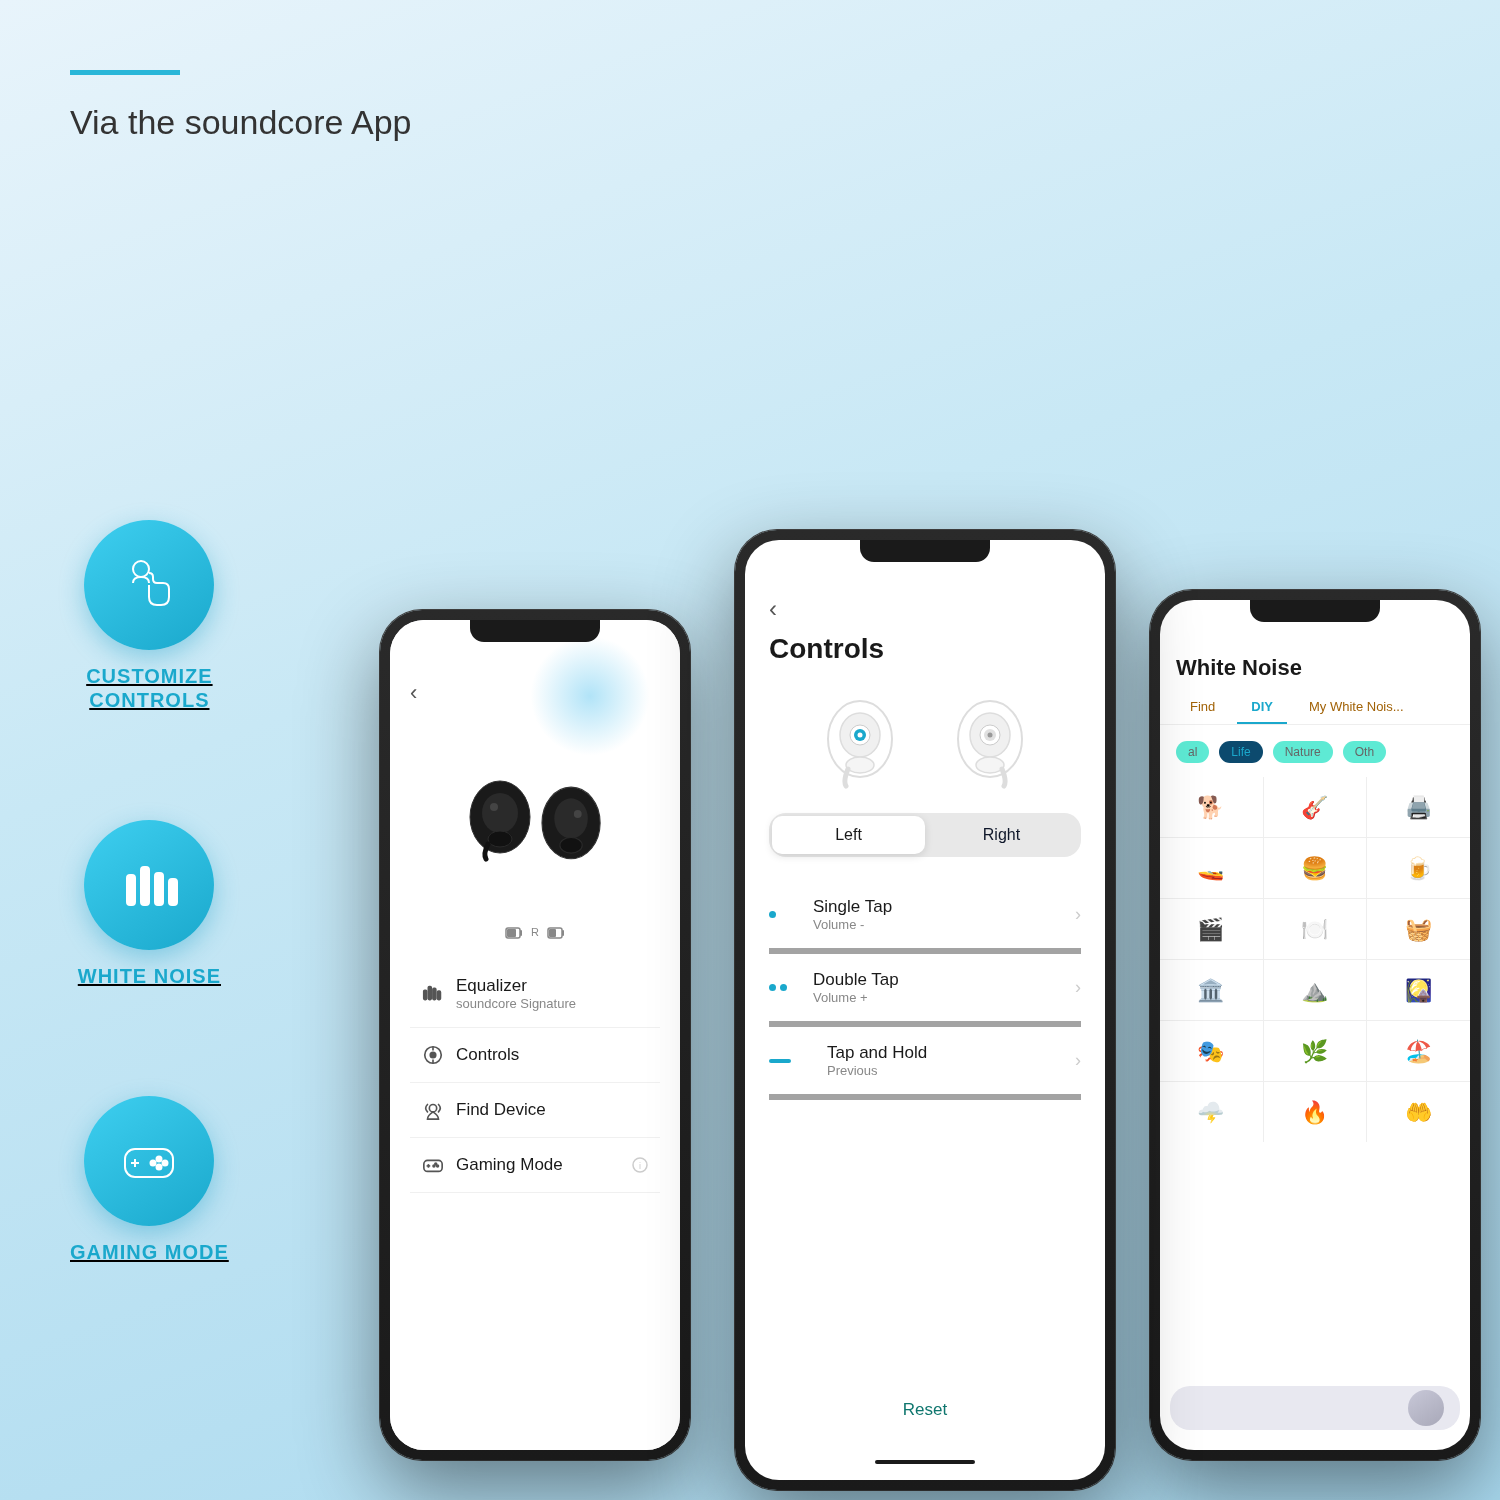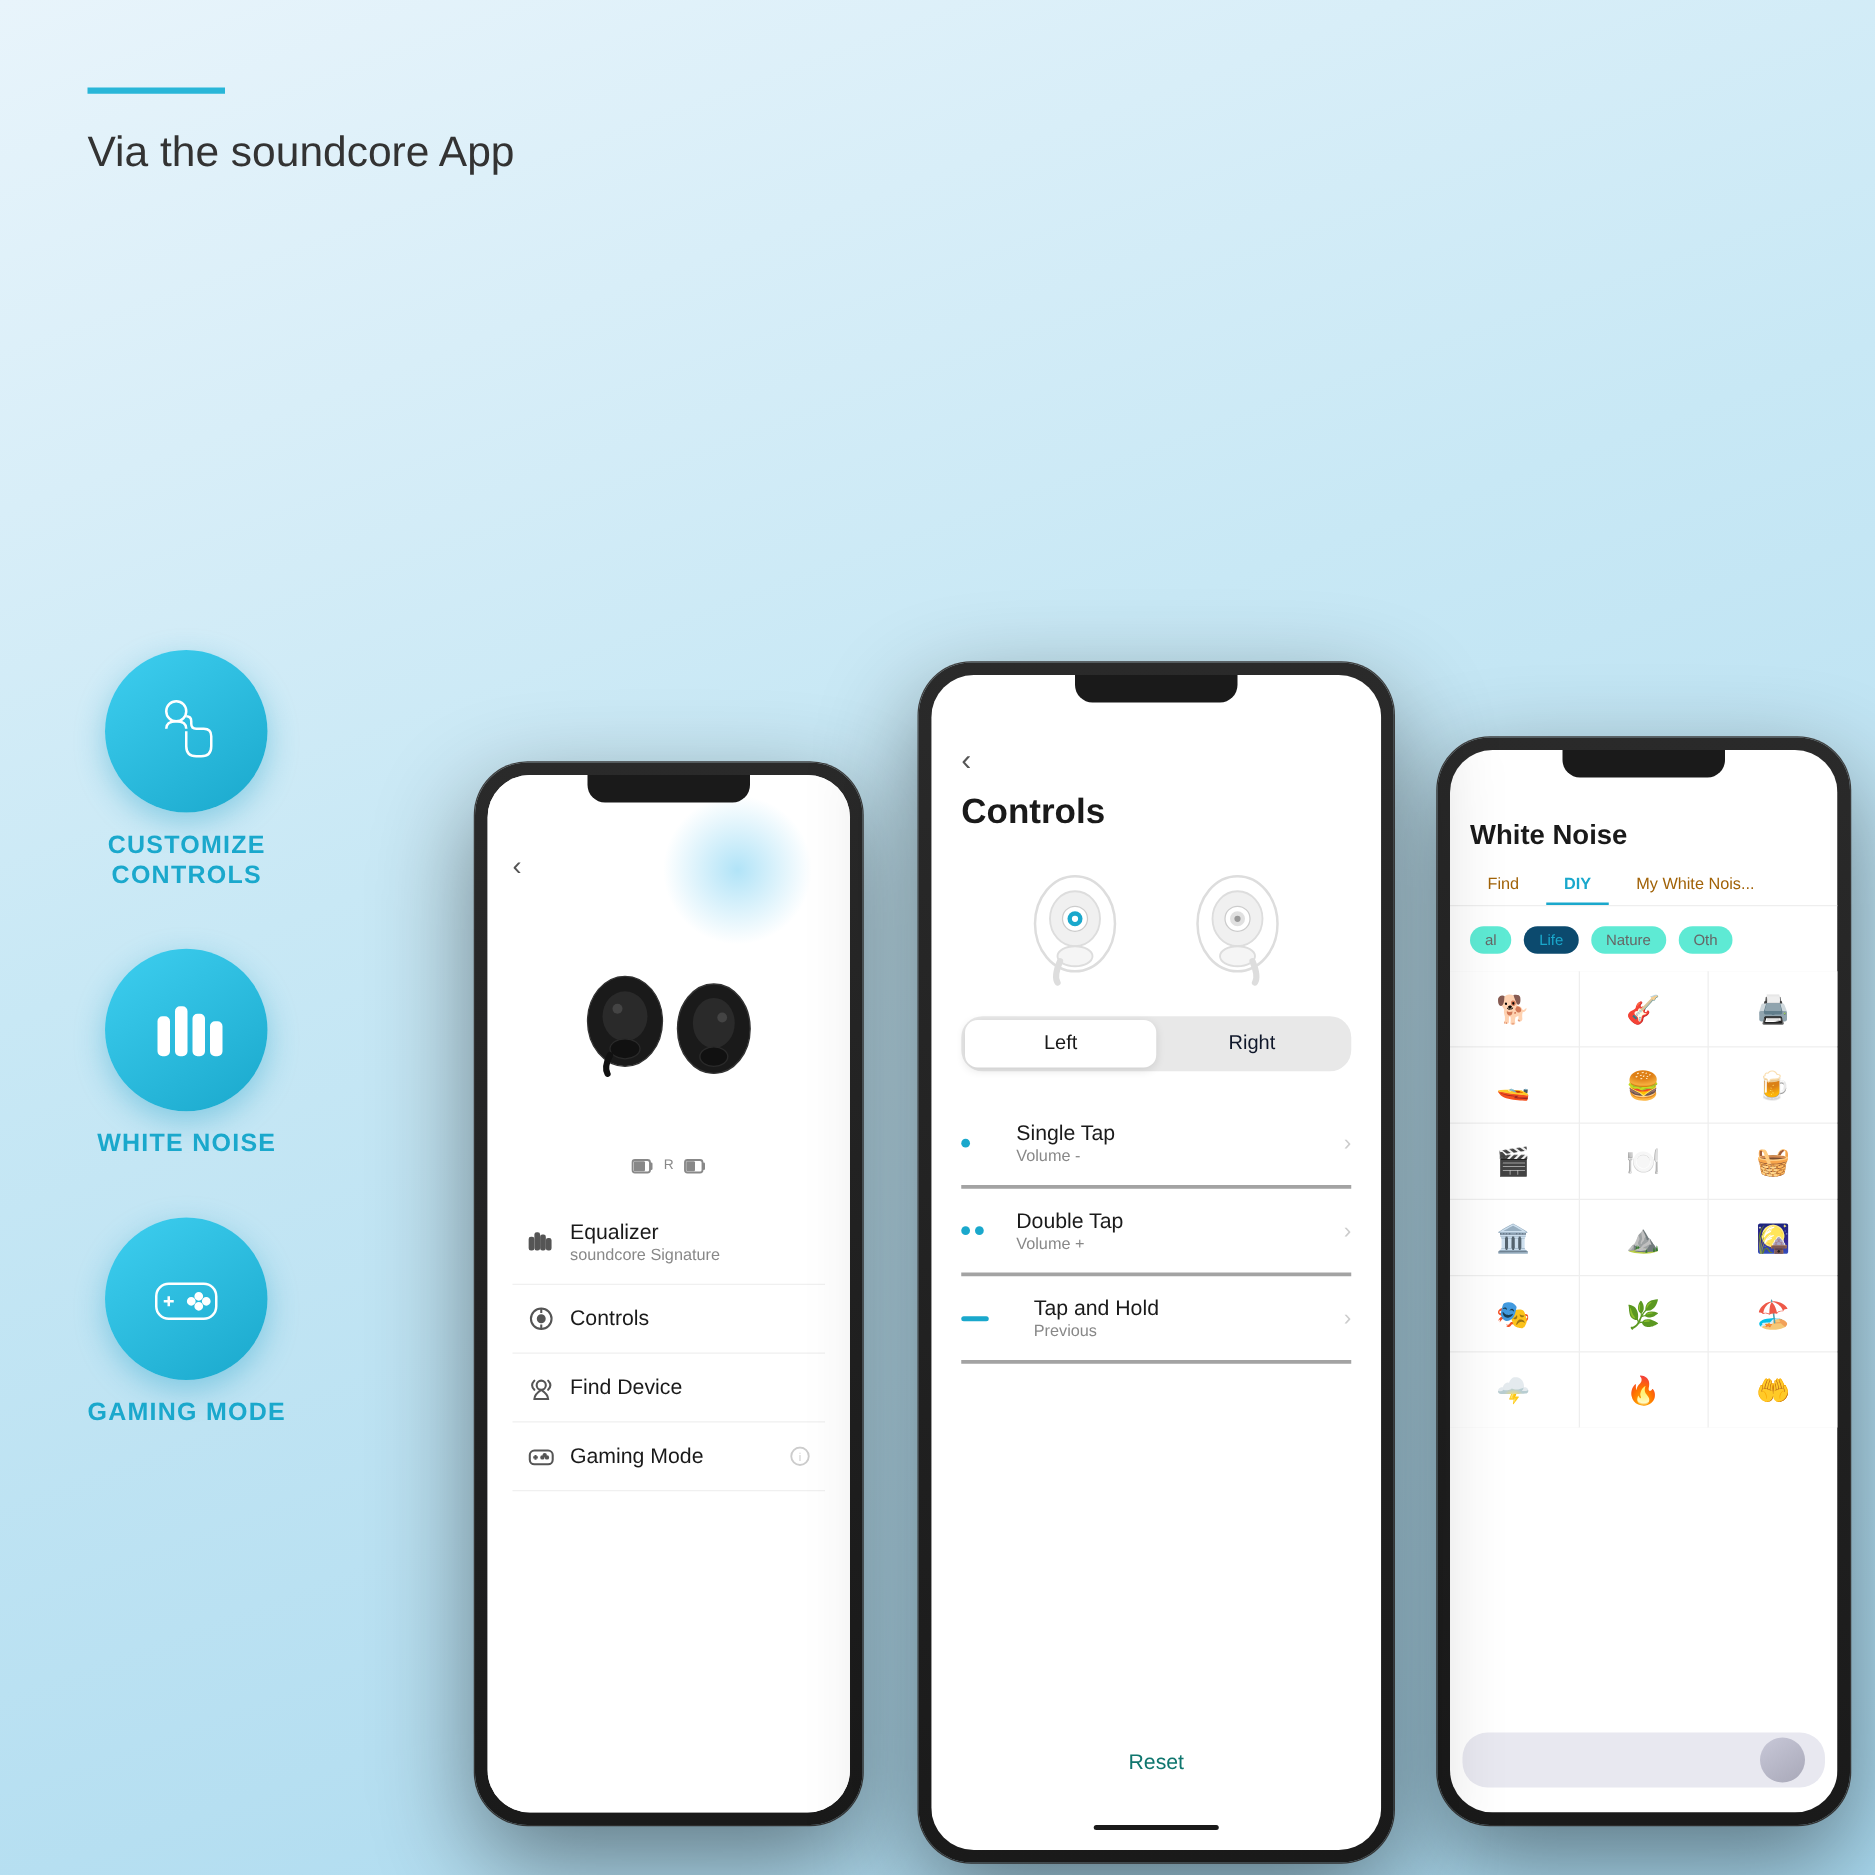--- a/index.html
+++ b/index.html
@@ -45,22 +45,23 @@
       margin-bottom: 60px;
     }
 
     
     .left-features {
       position: absolute;
       left: 70px;
       top: 520px;
       display: flex;
       flex-direction: column;
-      gap: 47px;
+      gap: 108px;
       z-index: 10;
+      text-decoration: underline;
     }
 
     .feature-item {
       display: flex;
       flex-direction: column;
       align-items: center;
       gap: 14px;
     }
 
     .feature-circle {
@@ -267,21 +268,21 @@
 
     .toggle-btn.inactive {
       color: #0f172a;
       text-align: center;
     }
 
     .control-row {
       display: flex;
       align-items: center;
       padding: 16px 0;
-      border-bottom: 3px solid #a3a3a3;
+      border-bottom: 6px solid #a3a3a3;
     }
 
     .control-dots {
       width: 30px;
       display: flex;
       flex-wrap: wrap;
       gap: 3px;
       margin-right: 14px;
       justify-content: flex-start;
     }

